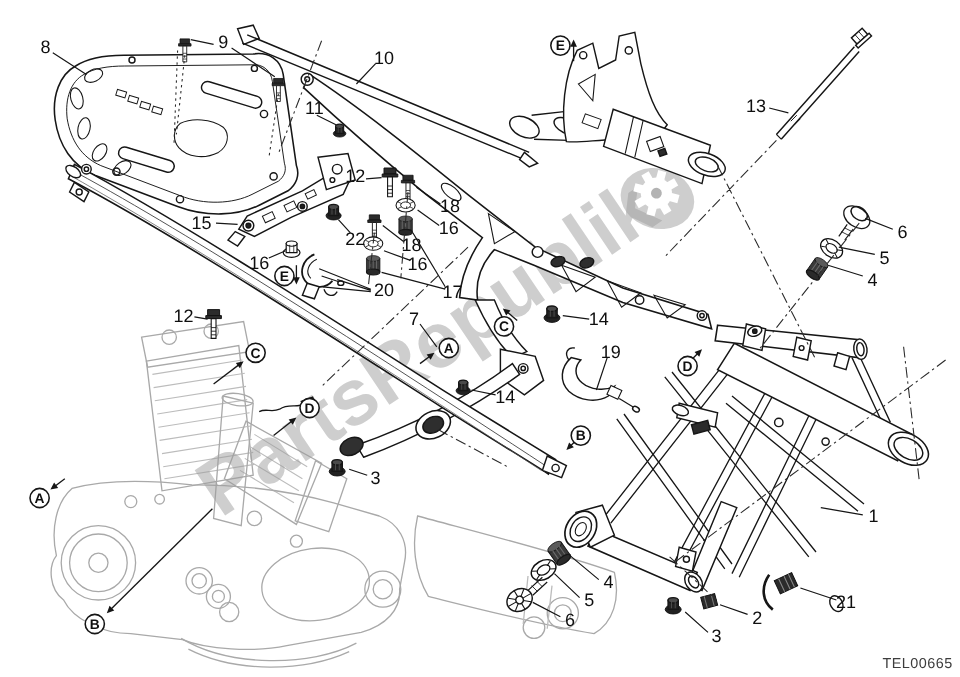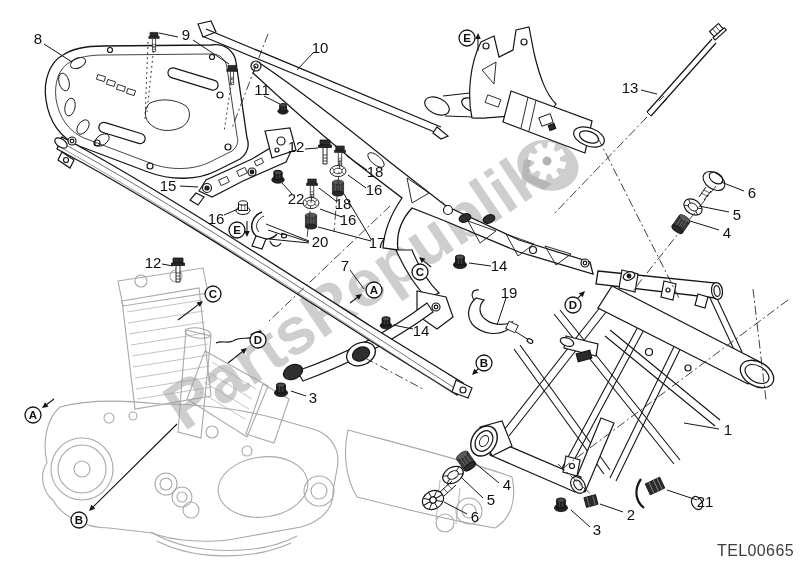--- a/index.html
+++ b/index.html
@@ -2,21 +2,21 @@
 <html><head>
 <meta charset="utf-8">
 <style>
   html,body{margin:0;padding:0;background:#fff;}
   .stage{
     position:relative;width:800px;height:564px;background:#fff;overflow:hidden;
     font-family:"Liberation Sans",sans-serif;
   }
   .stage svg{position:absolute;left:0;top:0;}
   .diagram-code{
-    position:absolute;right:6px;bottom:4px;font-size:16px;letter-spacing:.4px;
+    position:absolute;right:6px;bottom:4px;font-size:12px;letter-spacing:.4px;
     color:#3d3d3d;font-family:"Liberation Sans",sans-serif;
   }
   .callout-text{font-size:15px;fill:#0f0f0f;}
   .marker-letter{font-size:11.5px;font-weight:600;fill:#0f0f0f;}
 </style>
 </head>
 <body>
 
 <div class="stage">
 <svg id="diagram-svg" width="800" height="564" viewBox="0 0 800 564" font-family="Liberation Sans, sans-serif">

